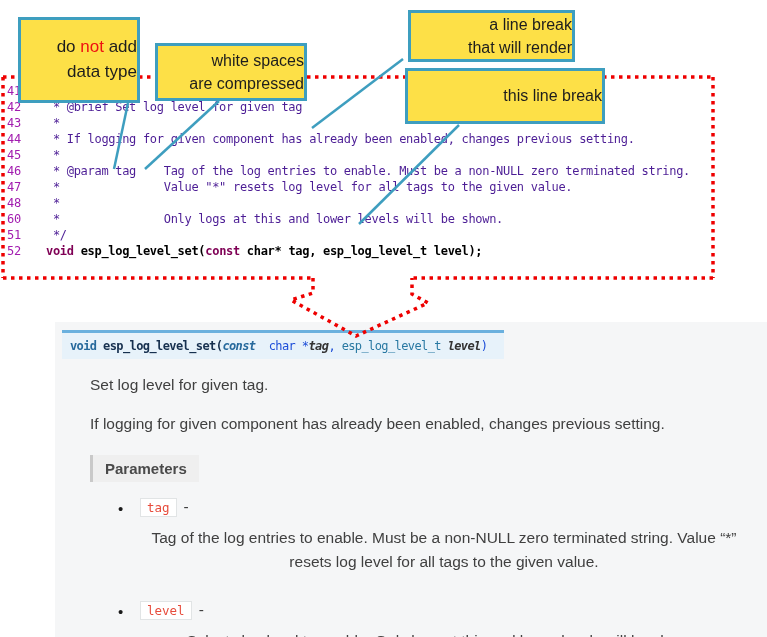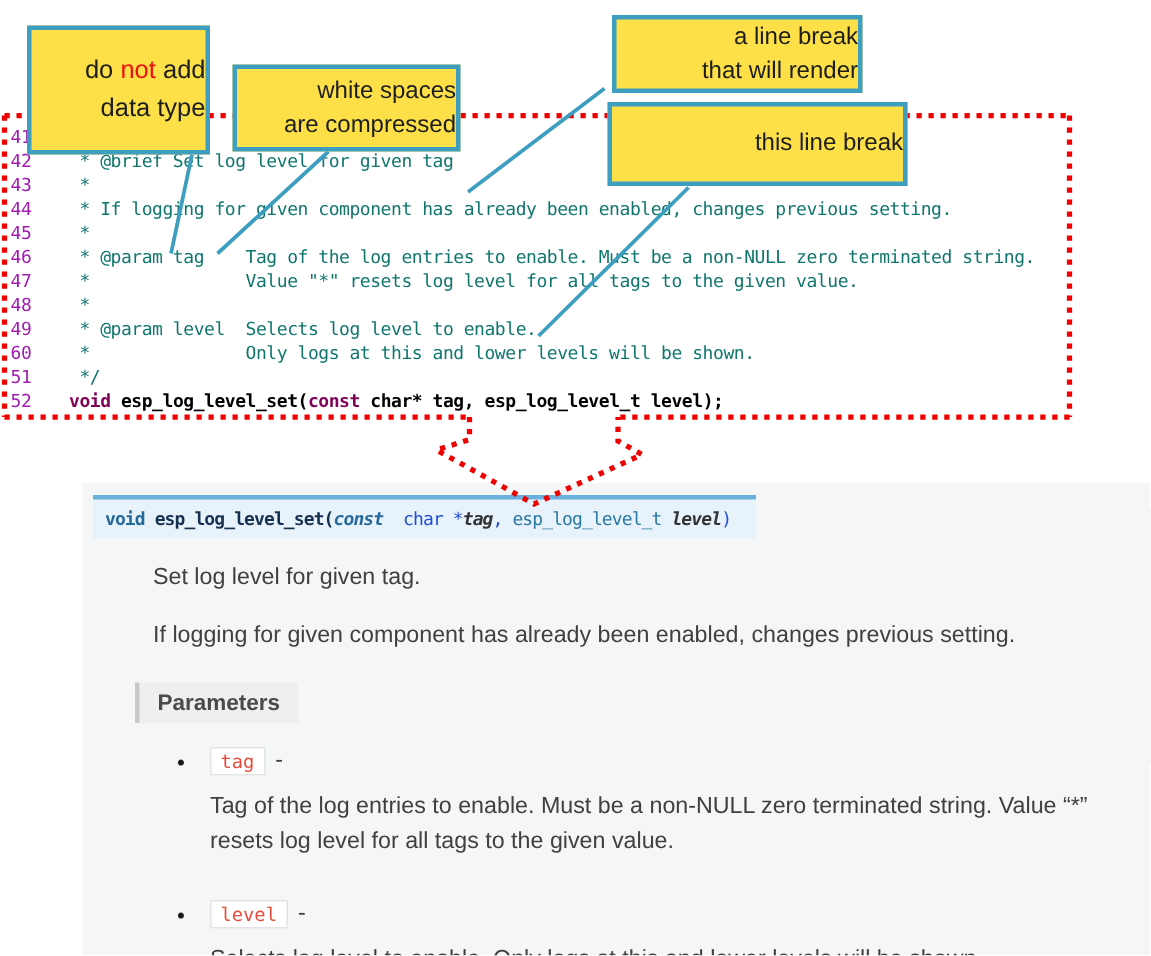--- a/index.html
+++ b/index.html
@@ -51,21 +51,21 @@
   }
   .code-row { display: flex; height: 16px; line-height: 16px; white-space: pre; }
   .code-row .num {
     width: 26px; text-align: left;
     color: #a21caf; flex: 0 0 auto;
   }
   .code-row .fold {
     width: 13px; text-align: center; color: #8a9aa6;
     font-size: 11px; flex: 0 0 auto;
   }
-  .code-row .txt { color: #0f766e; }
+  .code-row .txt { color: #4c1d95; }
   .code-row .kw { color: #7f0055; font-weight: 700; }
   .code-row .plain { color: #000000; font-weight: 700; }
 
   
   #doc-panel {
     position: absolute;
     left: 55px; top: 322px; width: 712px; height: 315px;
     background: #f5f6f7;
     z-index: 2;
     color: #404040;
@@ -83,21 +83,21 @@
     white-space: pre;
   }
   #sig-bar .kw   { color: #26699c; font-weight: 700; }
   #sig-bar .kwi  { color: #26699c; font-weight: 700; font-style: italic; }
   #sig-bar .name { color: #16304f; font-weight: 700; }
   #sig-bar .typ  { color: #1d4ed8; }
   #sig-bar .lnk  { color: #2878a2; }
   #sig-bar .arg  { color: #333333; font-style: italic; font-weight: 700; }
 
   #doc-content { position: absolute; left: 35px; top: 52px; right: 16px; }
-  #doc-content p { margin: 0 0 17px 12px; line-height: 1.45; }
+  #doc-content p { margin: 0 0 17px 0; line-height: 1.45; }
   #params-label {
     display: inline-block;
     background: #efefef;
     border-left: 3px solid #c9c9c9;
     color: #4a4a4a;
     font-weight: 700;
     font-size: 15px;
     padding: 5px 12px;
     margin: 2px 0 16px 0;
     text-align: center;
@@ -116,38 +116,38 @@
     border: 1px solid #e1e4e5;
     padding: 1px 6px;
     margin-right: 7px;
     vertical-align: middle;
   }
   .param-item .dash { color: #404040; }
   .param-item .desc {
     margin-top: 9px;
     max-width: 608px;
     line-height: 1.5;
+    text-align: center;
   }
   #param-tag { margin-bottom: 28px; }
 </style>
 </head>
 <body>
 
 <div id="stage">
 
   <div id="code-block">
     <div class="code-row"><span class="num">41</span><span class="fold">⊖</span><span class="txt">/**</span></div>
     <div class="code-row"><span class="num">42</span><span class="fold"> </span><span class="txt"> * @brief Set log level for given tag</span></div>
     <div class="code-row"><span class="num">43</span><span class="fold"> </span><span class="txt"> *</span></div>
     <div class="code-row"><span class="num">44</span><span class="fold"> </span><span class="txt"> * If logging for given component has already been enabled, changes previous setting.</span></div>
     <div class="code-row"><span class="num">45</span><span class="fold"> </span><span class="txt"> *</span></div>
     <div class="code-row"><span class="num">46</span><span class="fold"> </span><span class="txt"> * @param tag    Tag of the log entries to enable. Must be a non-NULL zero terminated string.</span></div>
     <div class="code-row"><span class="num">47</span><span class="fold"> </span><span class="txt"> *               Value "*" resets log level for all tags to the given value.</span></div>
     <div class="code-row"><span class="num">48</span><span class="fold"> </span><span class="txt"> *</span></div>
-    <div class="code-row"><span class="num">49</span><span class="fold"> </span><span class="txt"> * @param level  Selects log level to enable.</span></div>
     <div class="code-row"><span class="num">60</span><span class="fold"> </span><span class="txt"> *               Only logs at this and lower levels will be shown.</span></div>
     <div class="code-row"><span class="num">51</span><span class="fold"> </span><span class="txt"> */</span></div>
     <div class="code-row"><span class="num">52</span><span class="fold"> </span><span class="kw">void</span><span class="plain"> esp_log_level_set(</span><span class="kw">const</span><span class="plain"> char* tag, esp_log_level_t level);</span></div>
   </div>
 
   <div id="doc-panel">
     <div id="sig-bar"><span class="kw">void</span><span class="name"> esp_log_level_set(</span><span class="kwi">const</span><span class="typ">  char *</span><span class="arg">tag</span><span class="typ">, </span><span class="lnk">esp_log_level_t </span><span class="arg">level</span><span class="typ">)</span></div>
 
     <div id="doc-content">
       <p>Set log level for given tag.</p>

